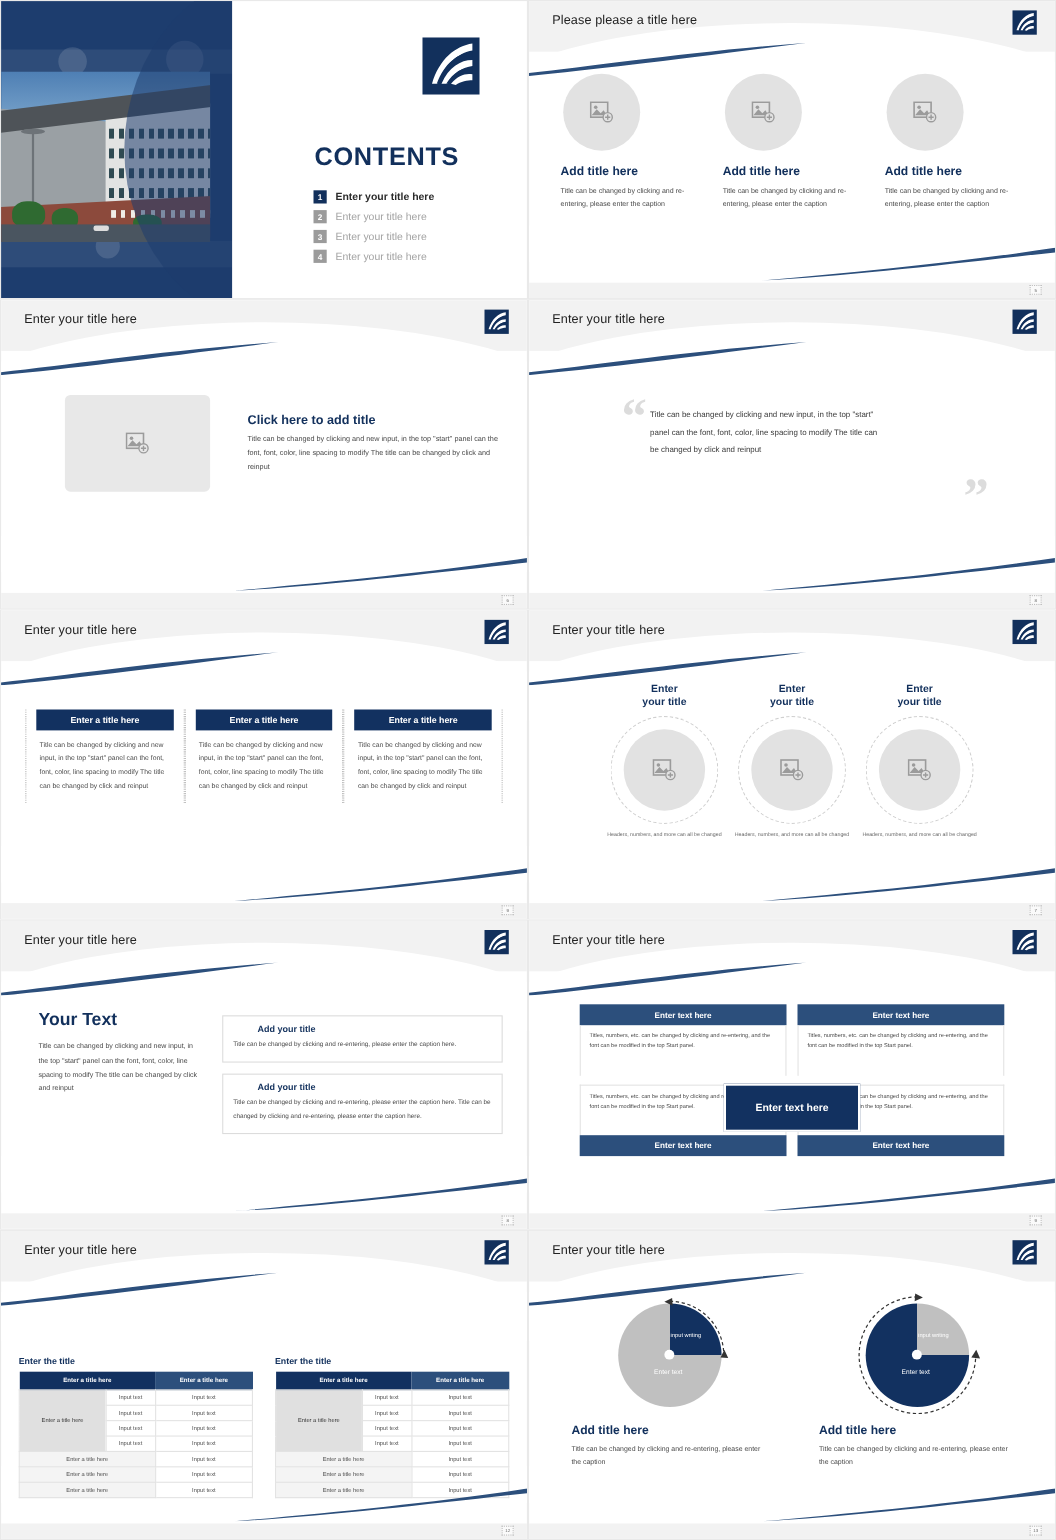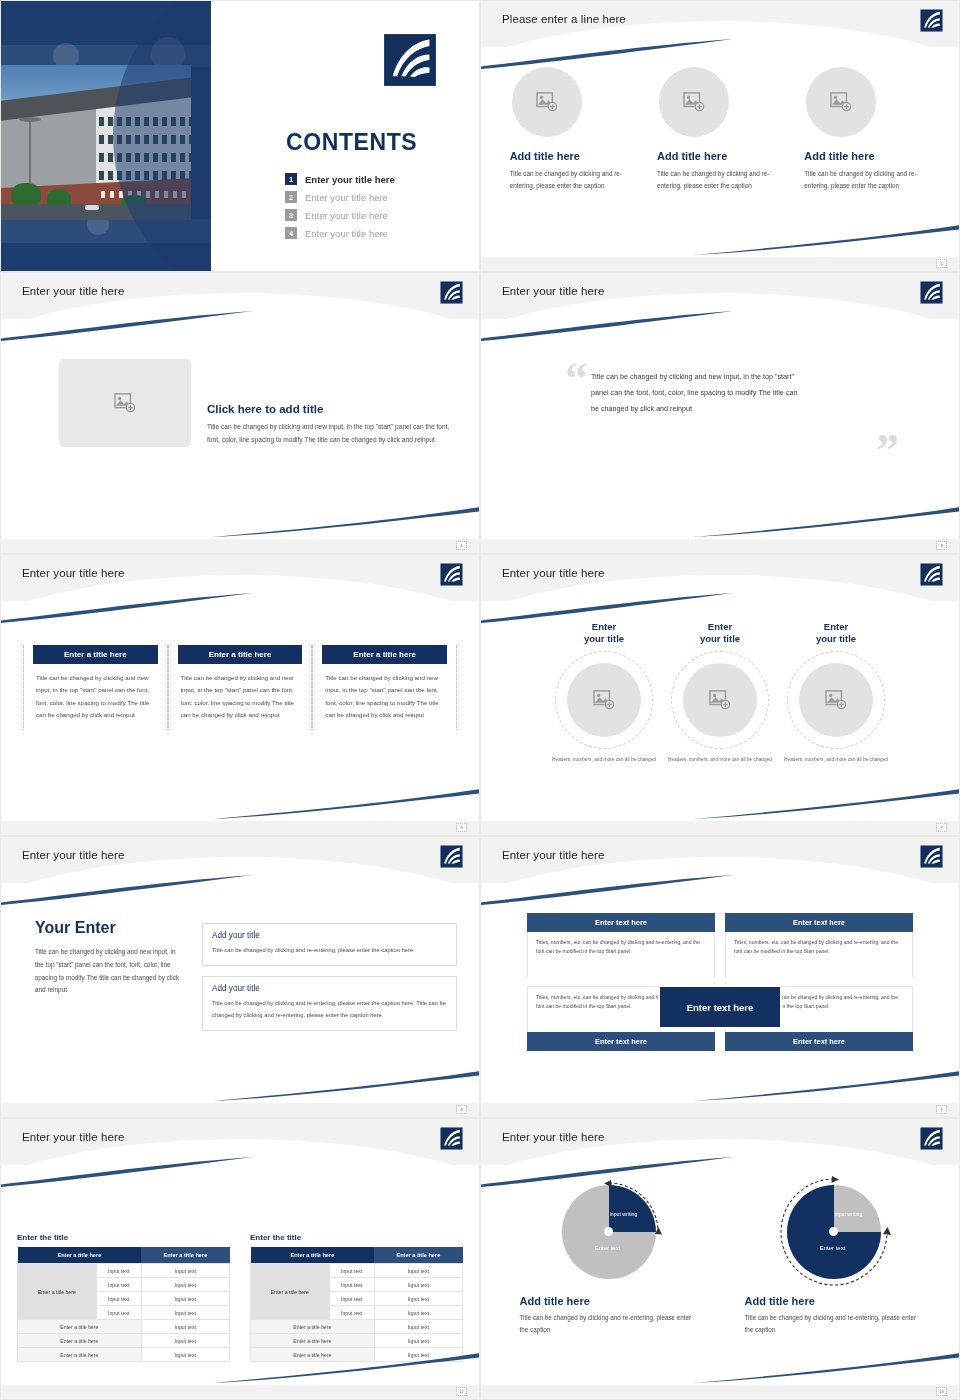--- a/index.html
+++ b/index.html
@@ -166,21 +166,21 @@
   .ph-icon svg { width:100%; height:100%; display:block; }
 
   
   .cols3 { display:flex; justify-content:space-around; align-items:flex-start; padding: 14px 18px 0; }
   .col3 { width: 130px; }
   .col3 .ph-circle { width: 70px; height: 70px; margin: 0 auto 0 4px; }
   .col3 h3 { font-size: 11px; color: #12305c; margin: 13px 0 6px 2px; font-weight: bold; }
   .col3 p { font-size: 6.4px; color: #4a4a4a; line-height: 1.85; margin-left:2px; }
 
   
-  .s3-wrap { display:flex; align-items:flex-end; padding: 34px 24px 0 58px; gap: 16px; }
+  .s3-wrap { display:flex; align-items:center; padding: 34px 24px 0 58px; gap: 34px; }
   .s3-img { width: 132px; height: 88px; }
   .s3-txt { flex:1; padding-top: 2px; }
   .s3-txt h3 { font-size: 11.5px; color:#12305c; font-weight:bold; margin-bottom: 6px; }
   .s3-txt p { font-size: 6.6px; color:#4a4a4a; line-height: 1.95; }
 
   
   .quote-wrap { position:relative; padding: 44px 40px 0 86px; }
   .qmark {
     position:absolute; font-size: 46px; color:#dcdcdc; font-weight:bold;
     font-family:"Liberation Serif", serif; line-height:.8;
@@ -218,21 +218,21 @@
   
   .s7 { display:flex; padding: 30px 22px 0 34px; gap: 22px; }
   .s7-left { width: 145px; }
   .s7-left h2 { font-size: 16px; font-weight:bold; color:#12305c; margin-bottom: 9px; }
   .s7-left p { font-size: 6.4px; color:#4a4a4a; line-height: 2.0; }
   .s7-right { flex:1; padding-top: 4px; }
   .s7-box {
     border: 1px solid #dcdcdc; padding: 7px 9px 9px; margin-bottom: 10px;
     position: relative;
   }
-  .s7-box h4 { font-size: 8.2px; font-weight:normal; color:#12305c; margin-bottom: 5px; }
+  .s7-box h4 { font-size: 8.2px; font-weight:bold; color:#12305c; margin-bottom: 5px; margin-left: 22px; }
   .s7-box p { font-size: 5.8px; color:#4a4a4a; line-height: 1.95; }
 
   
   .matrix { position:relative; padding: 24px 46px 0; }
   .mx-grid { display:grid; grid-template-columns: 1fr 1fr; gap: 8px 10px; }
   .mx-cell { display:flex; flex-direction:column; }
   .mx-bar {
     background:#2c4f7c; color:#fff; font-size:7.4px; font-weight:bold;
     text-align:center; padding: 5px 0;
   }
@@ -358,21 +358,21 @@
   </div>
 
   <div class="slide">
     <div class="hdr-band"></div>
     <div class="hdr-white-curve"></div>
     <div class="swoosh-tl">
       <svg viewBox="0 0 260 30" preserveAspectRatio="none">
         <path d="M0 28 C60 22 150 8 258 0 C150 14 70 24 6 30 Z" fill="#2c4f7c"></path>
       </svg>
     </div>
-    <div class="hdr-title">Please enter a line here</div>
+    <div class="hdr-title">Please please a title here</div>
     <div class="logo">
       <svg viewBox="0 0 100 100">
           <rect x="2" y="2" width="96" height="96" fill="#12305c"></rect>
           <path d="M18 80 C30 38 58 16 86 12 L86 24 C62 28 38 48 28 80 Z" fill="#fff"></path>
           <path d="M26 80 C38 46 62 28 86 26 L86 38 C66 42 46 56 36 80 Z" fill="#12305c"></path>
           <path d="M34 80 C46 52 66 40 86 40 L86 50 C70 52 54 62 44 80 Z" fill="#fff"></path>
           <path d="M42 80 C54 60 70 52 86 52 L86 62 C74 64 60 70 52 80 Z" fill="#12305c"></path>
           <path d="M50 80 C62 66 74 62 86 64 L86 74 C78 74 66 76 58 82 Z" fill="#fff"></path>
         </svg>
     </div>
@@ -677,21 +677,21 @@
           <path d="M26 80 C38 46 62 28 86 26 L86 38 C66 42 46 56 36 80 Z" fill="#12305c"></path>
           <path d="M34 80 C46 52 66 40 86 40 L86 50 C70 52 54 62 44 80 Z" fill="#fff"></path>
           <path d="M42 80 C54 60 70 52 86 52 L86 62 C74 64 60 70 52 80 Z" fill="#12305c"></path>
           <path d="M50 80 C62 66 74 62 86 64 L86 74 C78 74 66 76 58 82 Z" fill="#fff"></path>
         </svg>
     </div>
 
     <div class="body-area">
       <div class="s7">
         <div class="s7-left">
-          <h2>Your Enter</h2>
+          <h2>Your Text</h2>
           <p>Title can be changed by clicking and new input, in the top "start" panel can the font, font, color, line spacing to modify The title can be changed by click and reinput</p>
         </div>
         <div class="s7-right">
           <div class="s7-box">
             <h4>Add your title</h4>
             <p>Title can be changed by clicking and re-entering, please enter the caption here.</p>
           </div>
           <div class="s7-box">
             <h4>Add your title</h4>
             <p>Title can be changed by clicking and re-entering, please enter the caption here. Title can be changed by clicking and re-entering, please enter the caption here.</p>

